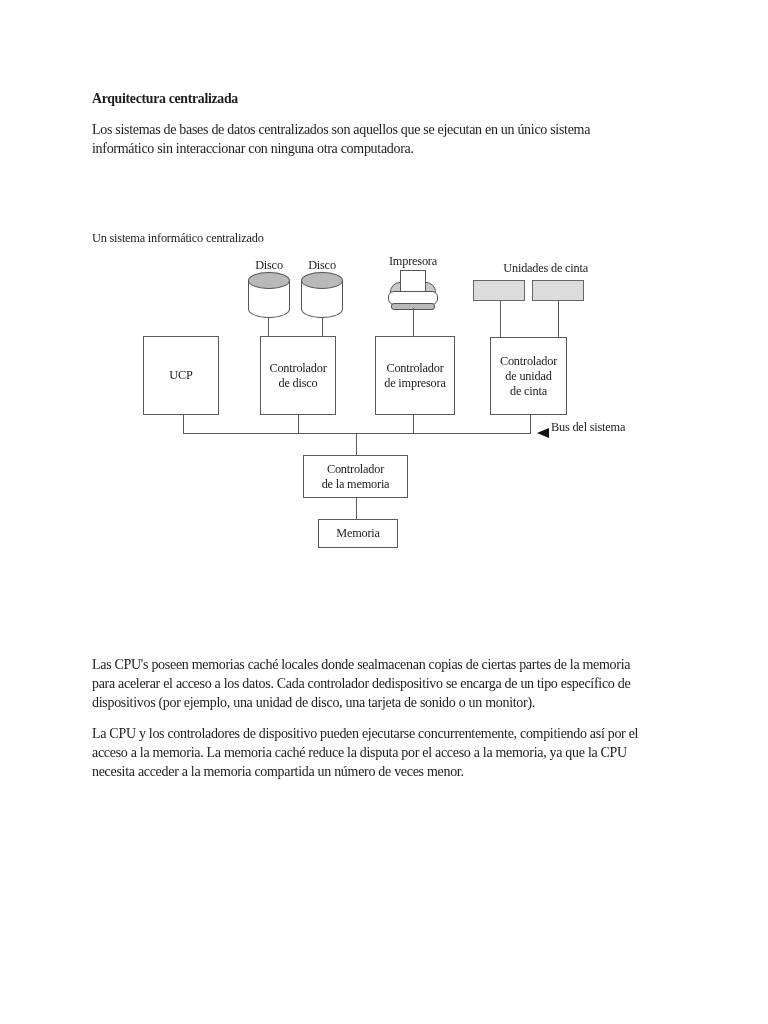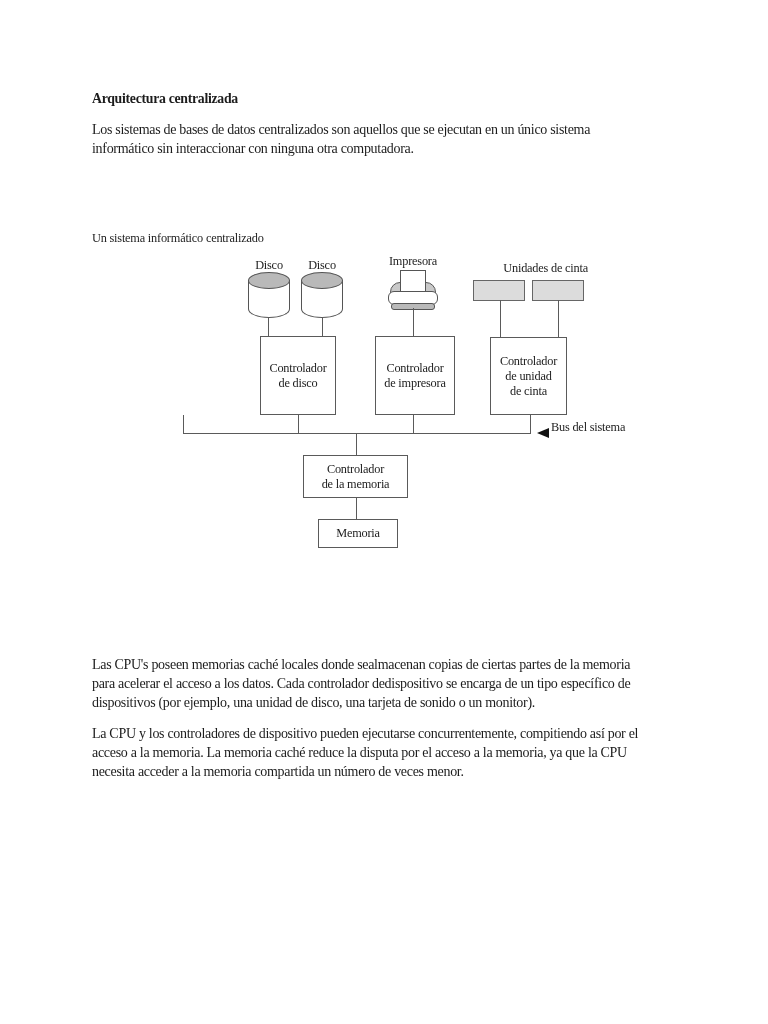--- a/index.html
+++ b/index.html
@@ -113,20 +113,21 @@
 
   <div class="tape" style="left:473px; top:280px;"></div>
   <div class="tape" style="left:532px; top:280px;"></div>
 
   <div class="line vline" style="left:268px; top:317px; height:19px;"></div>
   <div class="line vline" style="left:322px; top:317px; height:19px;"></div>
   <div class="line vline" style="left:413px; top:308px; height:28px;"></div>
   <div class="line vline" style="left:500px; top:300px; height:38px;"></div>
   <div class="line vline" style="left:558px; top:300px; height:38px;"></div>
 
+  <div class="box" style="left:143px; top:336px; width:76px;  height:79px;">UCP</div>
   <div class="box" style="left:260px; top:336px; width:76px;  height:79px;">Controlador
 de disco</div>
   <div class="box" style="left:375px; top:336px; width:80px;  height:79px;">Controlador
 de impresora</div>
   <div class="box" style="left:490px; top:337px; width:77px;  height:78px;">Controlador
 de unidad
 de cinta</div>
 
   <div class="line vline" style="left:183px; top:415px; height:18px;"></div>
   <div class="line vline" style="left:298px; top:415px; height:18px;"></div>

